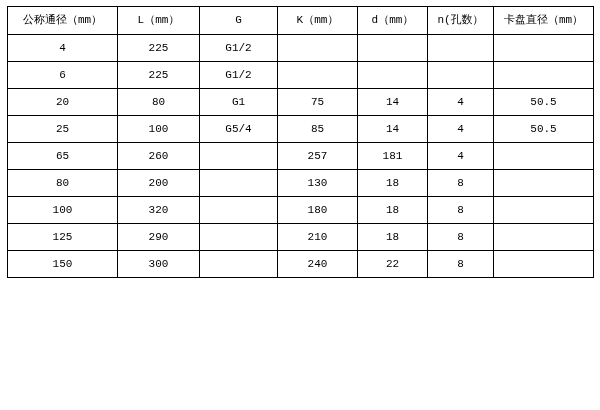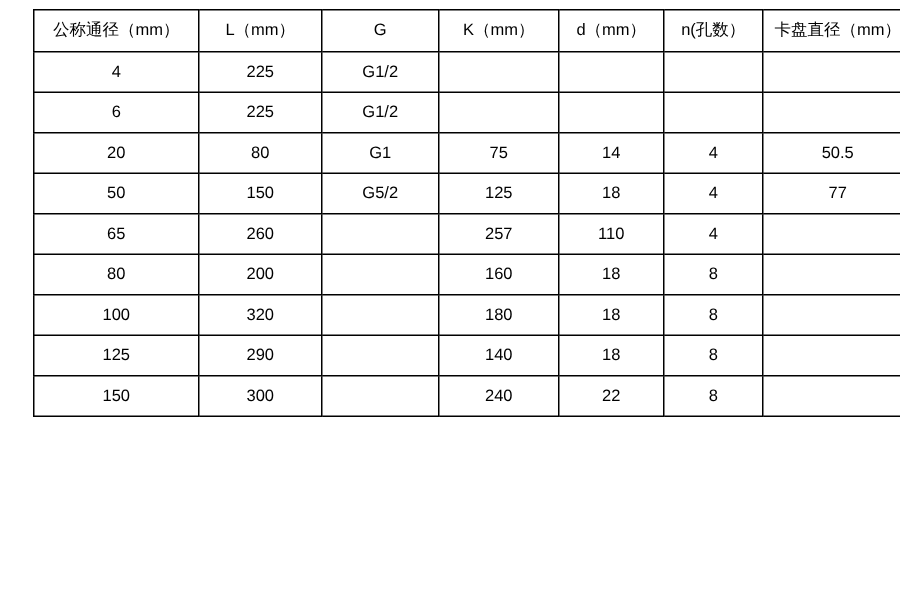--- a/index.html
+++ b/index.html
@@ -10,22 +10,23 @@
   body {
     width: 600px;
     height: 410px;
     font-family: "Liberation Sans", sans-serif;
     color: #000000;
   }
   .sheet {
     width: 600px;
     height: 410px;
     box-sizing: border-box;
-    padding: 6px 7px 6px 22px;
+    padding: 6px 7px 6px 7px;
     background: #ffffff;
+    font-family: Liberation Mono, monospace;
   }
   table.spec {
     border-collapse: collapse;
     width: 586px;
     table-layout: fixed;
     background: #ffffff;
   }
   table.spec th, table.spec td {
     border: 1px solid #000000;
     text-align: center;
@@ -98,60 +99,60 @@
       <tr>
         <td>20</td>
         <td>80</td>
         <td>G1</td>
         <td>75</td>
         <td>14</td>
         <td>4</td>
         <td>50.5</td>
       </tr>
       <tr>
-        <td>50</td>
-        <td>150</td>
-        <td>G5/2</td>
-        <td>125</td>
-        <td>18</td>
+        <td>25</td>
+        <td>100</td>
+        <td>G5/4</td>
+        <td>85</td>
+        <td>14</td>
         <td>4</td>
-        <td>77</td>
+        <td>50.5</td>
       </tr>
       <tr>
         <td>65</td>
         <td>260</td>
         <td></td>
         <td>257</td>
-        <td>110</td>
+        <td>181</td>
         <td>4</td>
         <td></td>
       </tr>
       <tr>
         <td>80</td>
         <td>200</td>
         <td></td>
-        <td>160</td>
+        <td>130</td>
         <td>18</td>
         <td>8</td>
         <td></td>
       </tr>
       <tr>
         <td>100</td>
         <td>320</td>
         <td></td>
         <td>180</td>
         <td>18</td>
         <td>8</td>
         <td></td>
       </tr>
       <tr>
         <td>125</td>
         <td>290</td>
         <td></td>
-        <td>140</td>
+        <td>210</td>
         <td>18</td>
         <td>8</td>
         <td></td>
       </tr>
       <tr>
         <td>150</td>
         <td>300</td>
         <td></td>
         <td>240</td>
         <td>22</td>

